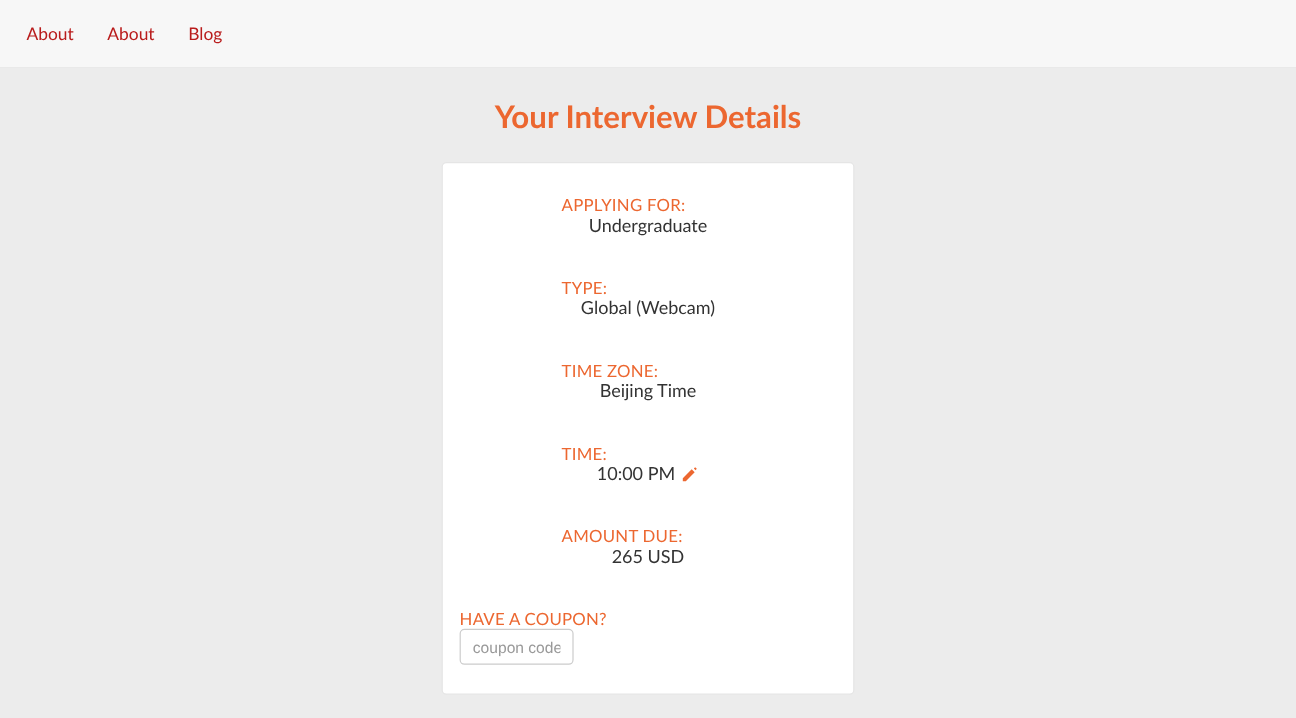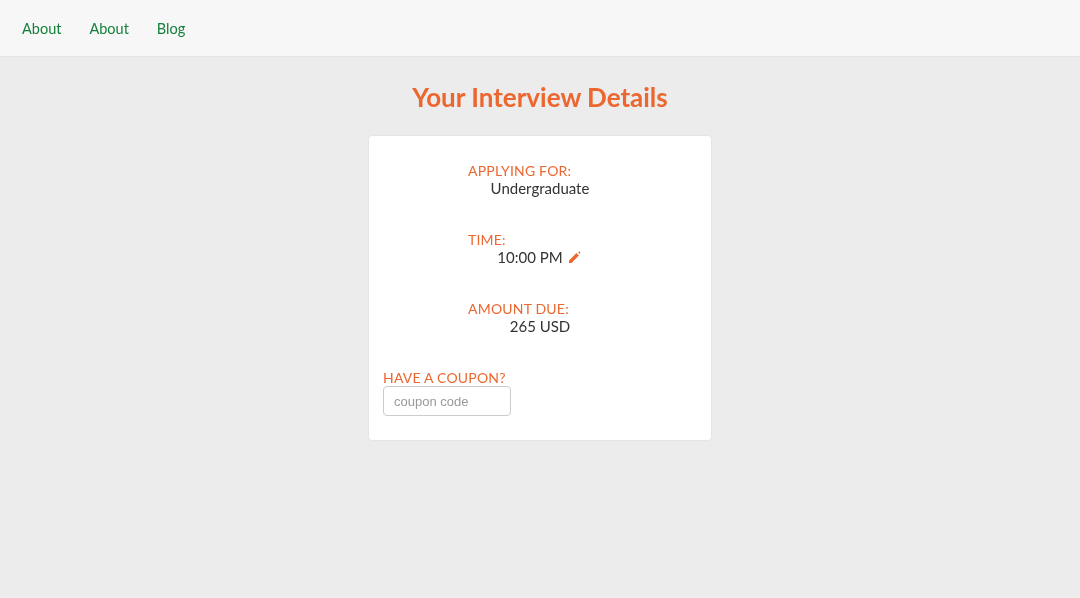--- a/index.html
+++ b/index.html
@@ -35,21 +35,21 @@
     letter-spacing: -0.5px;
   }
   .logo-text .accent {
     color: #ec6730;
   }
   .nav {
     display: flex;
     gap: 28px;
   }
   .nav a {
-    color: #15803d;
+    color: #b91c1c;
     font-size: 14.5px;
     text-decoration: none;
     cursor: pointer;
     text-align: right;
   }
 
   .page {
     padding-top: 24px;
   }
   .page-title {
@@ -87,21 +87,21 @@
     font-size: 15px;
     display: flex;
     align-items: center;
   }
   .edit-icon {
     display: inline-flex;
     margin-left: 4px;
     cursor: pointer;
   }
   .coupon-input {
-    width: 128px;
+    width: 95px;
     height: 30px;
     border: 1px solid #ccc;
     border-radius: 4px;
     padding: 4px 10px;
     font-size: 13px;
     color: #555;
     outline: none;
   }
   .coupon-input::placeholder { color: #999; }
   .coupon-row { margin-bottom: 16px; align-items: flex-start; }
@@ -134,21 +134,29 @@
 <div class="page">
   <h1 class="page-title">Your Interview Details</h1>
 
   <div class="card">
 
     <div class="row">
       <div class="label">APPLYING FOR:</div>
       <div class="value">Undergraduate</div>
     </div>
 
+    <div class="row">
+      <div class="label">TYPE:</div>
+      <div class="value">Global (Webcam)</div>
+    </div>
 
+    <div class="row">
+      <div class="label">TIME ZONE:</div>
+      <div class="value">Beijing Time</div>
+    </div>
 
 
     <div class="row">
       <div class="label">TIME:</div>
       <div class="value">
         <span>10:00 PM</span>
         <span class="edit-icon">
           <svg width="16" height="16" viewBox="0 0 16 16">
               <path fill="#ec6730" d="M2 11.5l7.4-7.4 2.5 2.5L4.5 14H2v-2.5zM12.3 2.3l1.4 1.4-1.1 1.1-1.4-1.4 1.1-1.1z"></path>
             </svg>

